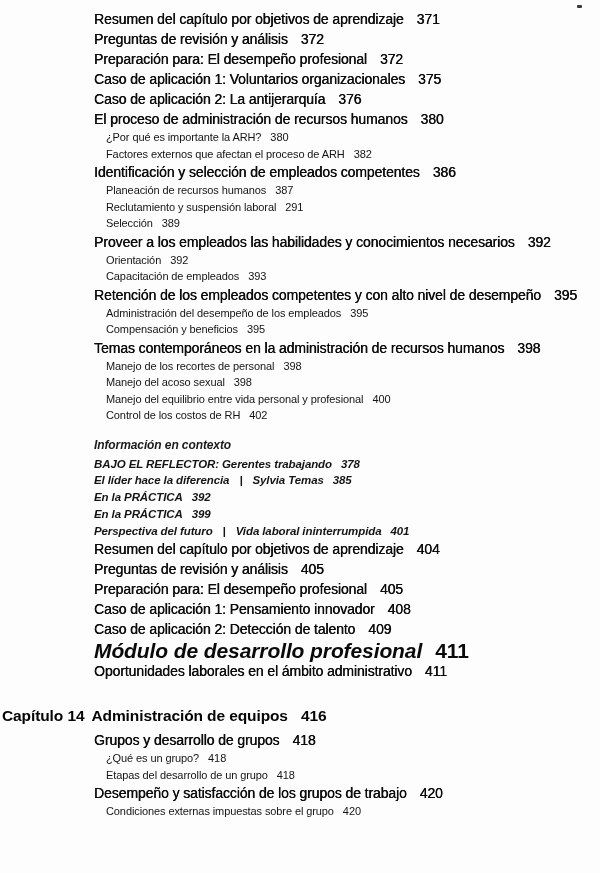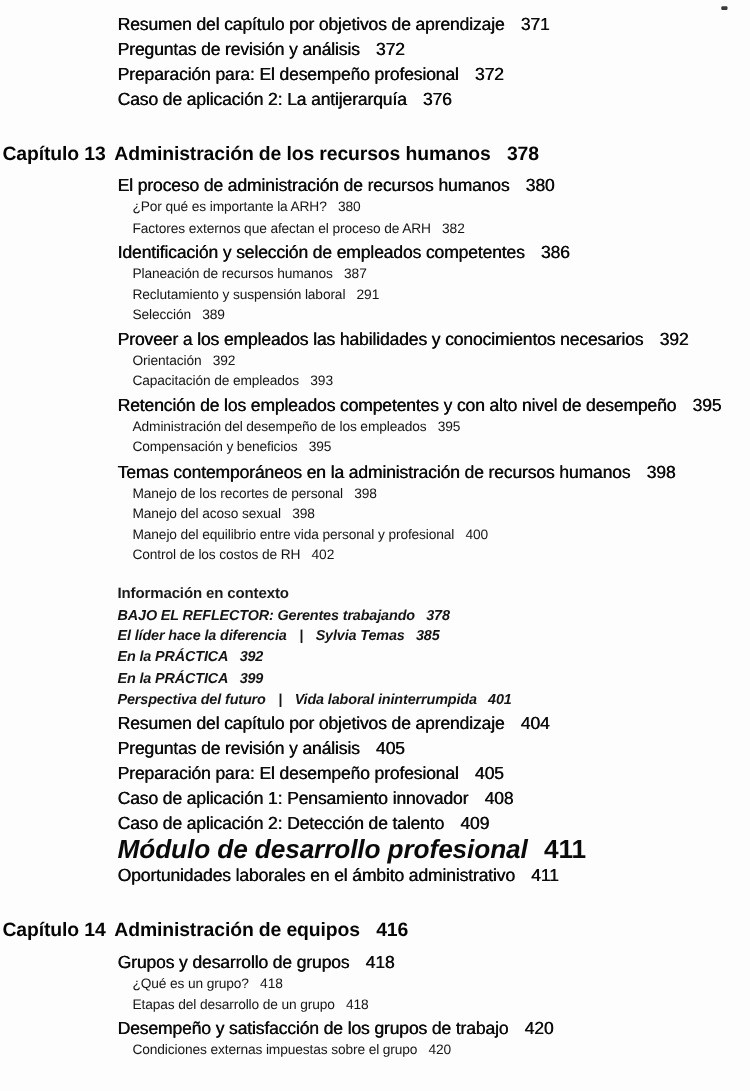--- a/index.html
+++ b/index.html
@@ -24,21 +24,21 @@
     margin-left:2px;margin-top:24px;margin-bottom:3px;color:#050505;
   }
   .chapter .ch-title{margin-left:7px}
 
   
   .sub{font-size:11px;line-height:16.5px;margin-left:106px;color:#141414}
 
   
   .boxhead{
     font-size:12px;font-weight:700;line-height:18px;
-    margin-left:94px;margin-top:12px;margin-bottom:2px;color:#1a1a1a;
+    margin-left:94px;margin-top:12px;margin-bottom:2px;color:#1a1a1a;font-style:italic;
   }
 
   
   .feature{
     font-size:11.5px;font-weight:700;font-style:italic;
     line-height:16.8px;margin-left:94px;color:#141414;
   }
 
   
   .module{
@@ -56,22 +56,22 @@
   .speck{position:absolute;left:577px;top:5px;width:5px;height:3px;background:#3a3a3a;border-radius:1px}
 </style>
 </head>
 <body>
 
 <div id="page">
   <div id="lines">
       <div class="line entry"><span class="txt">Resumen del capítulo por objetivos de aprendizaje</span><span class="pg">371</span></div>
       <div class="line entry"><span class="txt">Preguntas de revisión y análisis</span><span class="pg">372</span></div>
       <div class="line entry"><span class="txt">Preparación para: El desempeño profesional</span><span class="pg">372</span></div>
+      <div class="line entry"><span class="txt">Caso de aplicación 1: Voluntarios organizacionales</span><span class="pg">375</span></div>
       <div class="line entry"><span class="txt">Caso de aplicación 2: La antijerarquía</span><span class="pg">376</span></div>
-      <div class="line chapter"><span class="ch-label">Capítulo 13</span><span class="ch-title">Administración de los recursos humanos</span><span class="pg">378</span></div>
       <div class="line entry"><span class="txt">El proceso de administración de recursos humanos</span><span class="pg">380</span></div>
       <div class="line sub"><span class="txt">¿Por qué es importante la ARH?</span><span class="pg">380</span></div>
       <div class="line sub"><span class="txt">Factores externos que afectan el proceso de ARH</span><span class="pg">382</span></div>
       <div class="line entry"><span class="txt">Identificación y selección de empleados competentes</span><span class="pg">386</span></div>
       <div class="line sub"><span class="txt">Planeación de recursos humanos</span><span class="pg">387</span></div>
       <div class="line sub"><span class="txt">Reclutamiento y suspensión laboral</span><span class="pg">291</span></div>
       <div class="line sub"><span class="txt">Selección</span><span class="pg">389</span></div>
       <div class="line entry"><span class="txt">Proveer a los empleados las habilidades y conocimientos necesarios</span><span class="pg">392</span></div>
       <div class="line sub"><span class="txt">Orientación</span><span class="pg">392</span></div>
       <div class="line sub"><span class="txt">Capacitación de empleados</span><span class="pg">393</span></div>

